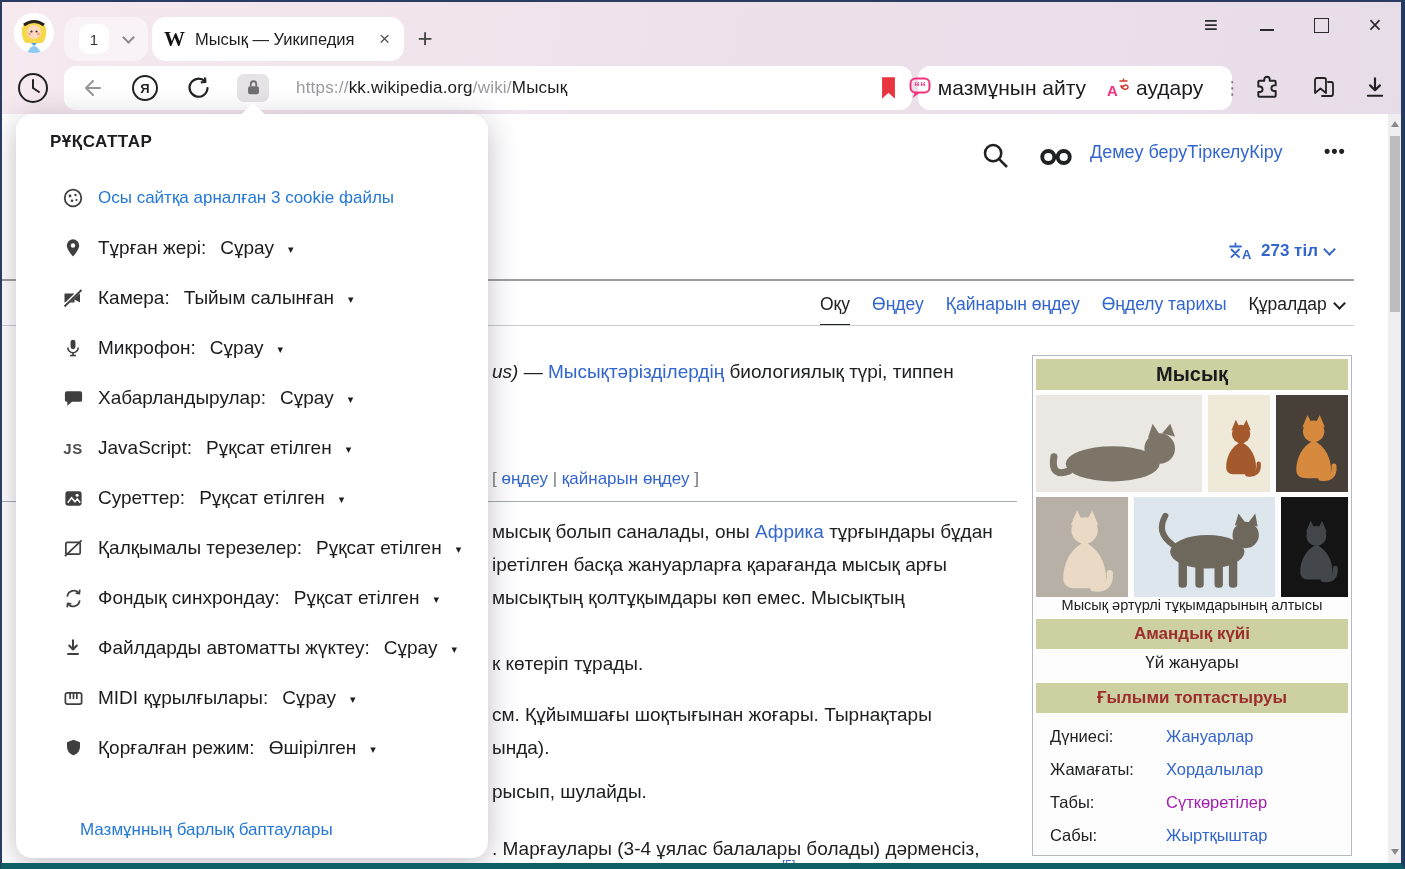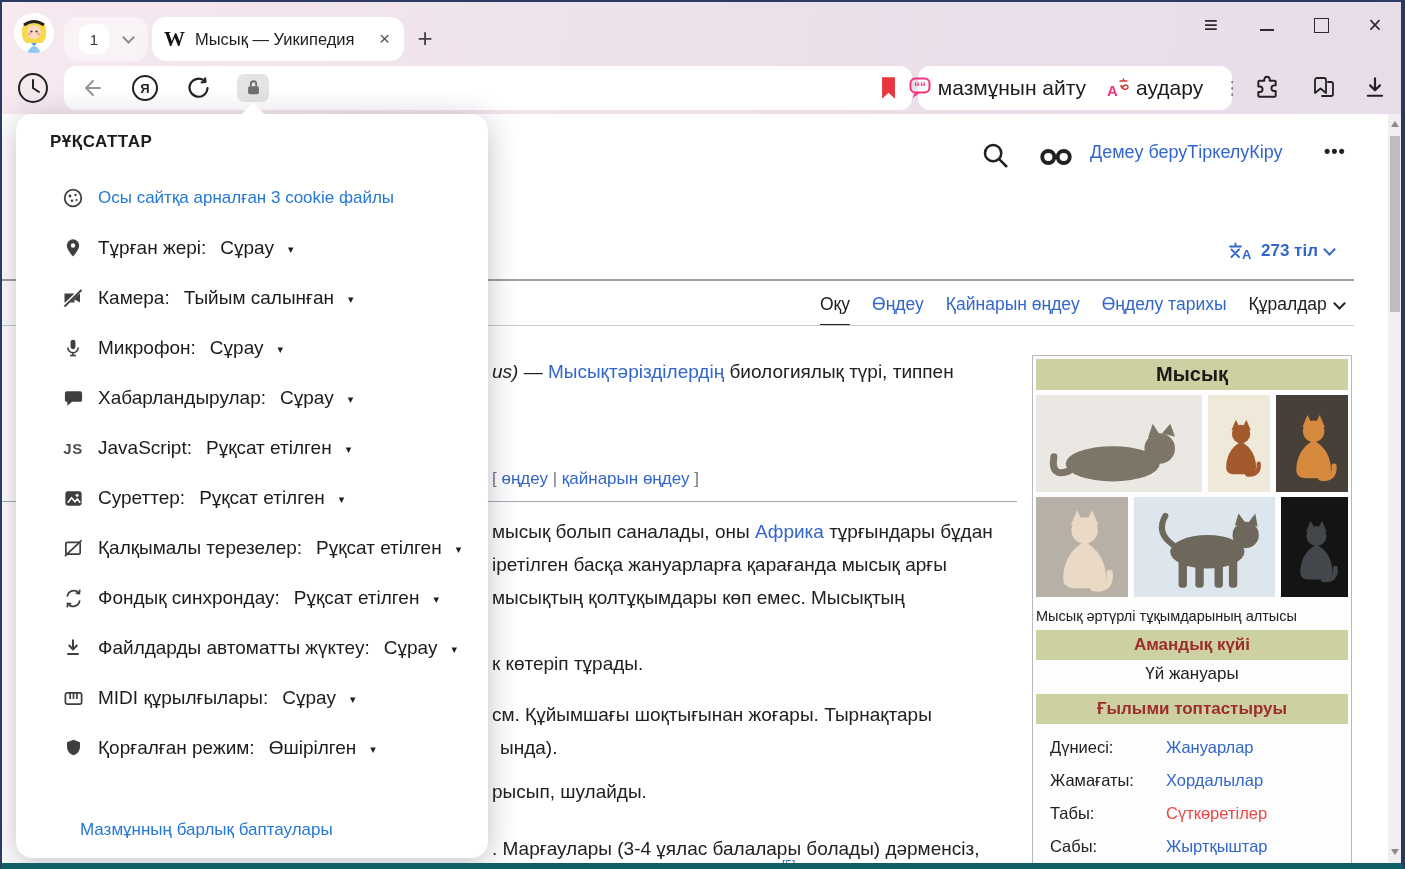--- a/index.html
+++ b/index.html
@@ -44,21 +44,21 @@
   .bar2{position:absolute;left:916px;top:64px;width:314px;height:44px;background:#fff;border-radius:12px;
     display:flex;align-items:center;justify-content:center;gap:10px;box-sizing:border-box;}
   .bar2 .lbl{font-size:21px;color:#1c1c1e;white-space:nowrap;}
   .vdiv{width:1px;height:22px;background:#e4e2e5;}
   .dots3{font-size:18px;color:#777;line-height:1;}
   .extbtn{position:absolute;top:70px;width:30px;height:30px;display:flex;align-items:center;justify-content:center;cursor:pointer;}
   
   .page{position:absolute;left:0;top:112px;width:1386px;height:749px;background:#fff;overflow:hidden;}
   .abs{position:absolute;}
   .wlink{color:#3366cc;text-decoration:none;cursor:pointer;}
-  .rlink{color:#ef4444;cursor:pointer;}
+  .rlink{color:#a21caf;cursor:pointer;}
   .hdr-links{left:1088px;top:28px;display:flex;font-size:18px;}
   .hdr-ellipsis{left:1322px;top:27px;font-size:18px;font-weight:bold;color:#202122;letter-spacing:1px;cursor:pointer;}
   .langrow{left:1226px;top:127px;display:flex;align-items:center;gap:7px;color:#3366cc;font-size:17px;font-weight:bold;cursor:pointer;}
   .hline1{left:0;top:165px;width:1352px;height:2px;background:#9e9e9e;}
   .tabsrow{left:818px;top:180px;display:flex;gap:22px;font-size:17.5px;align-items:flex-start;}
   .wtab{cursor:pointer;padding-bottom:9px;}
   .wtab.active{color:#202122;border-bottom:2.5px solid #202122;}
   .wtab.tools{color:#202122;display:flex;align-items:center;gap:8px;}
   .tabline{left:0;top:211px;width:1352px;height:1px;background:#c8ccd1;}
   .bodytext{font-size:19px;color:#202122;white-space:nowrap;}
@@ -75,21 +75,21 @@
   .ib-grid1{grid-template-columns:166px 62px 1fr;height:97px;}
   .ib-grid2{grid-template-columns:92px 141px 1fr;height:100px;}
   .cimg{overflow:hidden;display:flex;align-items:flex-end;justify-content:center;}
   .cimg svg{width:85%;height:88%;}
   .cimg1{background:#ebe8e3;color:#7d7668;}
   .cimg2{background:#efe9da;color:#a3592b;}
   .cimg3{background:#474039;color:#d78a3d;}
   .cimg4{background:#b7b0a6;color:#ead9c4;}
   .cimg5{background:#dde6ed;color:#6e675c;}
   .cimg6{background:#141414;color:#43474b;}
-  .ib-caption{text-align:left;font-size:14.5px;margin-top:11px;color:#202122;}
+  .ib-caption{text-align:center;font-size:14.5px;color:#202122;}
   .ib-status{text-align:center;padding:4px 0;font-size:17px;}
   .ib-rows{margin-top:7px;}
   .ib-row{display:flex;height:33px;align-items:center;}
   .ib-row .k{width:130px;padding-left:14px;box-sizing:border-box;}
   
   .sbar{position:absolute;left:1386px;top:112px;width:13px;height:749px;background:#f0eef0;}
   .sthumb{position:absolute;left:1.5px;top:22px;width:10px;height:176px;background:#bdbdbd;}
   .sarr{position:absolute;left:2.5px;width:0;height:0;border-left:4.5px solid transparent;border-right:4.5px solid transparent;}
   .sarr.up{top:7px;border-bottom:6px solid #8a8a8a;}
   .sarr.down{top:735px;border-top:6px solid #8a8a8a;}
@@ -202,20 +202,21 @@
       <svg width="24" height="24" viewBox="0 0 24 24">
         <path d="M19 5.5 a9 9 0 1 0 2.5 6.5" fill="none" stroke="#222" stroke-width="2.2" stroke-linecap="round"></path>
         <polyline points="19,1.5 19.4,6 14.8,6.4" fill="none" stroke="#222" stroke-width="2.2" stroke-linejoin="round"></polyline>
       </svg>
       <span class="lockbox">
         <svg width="15" height="18" viewBox="0 0 16 20">
           <rect x="2" y="8" width="12" height="9" rx="2" fill="#6f6f6f"></rect>
           <path d="M5 8 V5.5 a3 3 0 0 1 6 0 V8" fill="none" stroke="#6f6f6f" stroke-width="2"></path>
         </svg>
       </span>
+      <span class="url"><span class="dim">https://</span><span class="strong">kk.wikipedia.org</span><span class="dim">/wiki/</span><span class="strong">Мысық</span></span>
       <span class="bookmark">
         <svg width="15" height="22" viewBox="0 0 14 20">
           <path d="M1 0 h12 v20 l-6 -5.5 -6 5.5 z" fill="#e9353f"></path>
         </svg>
       </span>
     </div>
 
     <div class="bar2">
       <span style="display:flex;align-items:center;gap:7px;">
         <svg width="22" height="22" viewBox="0 0 22 22">
@@ -302,21 +303,21 @@
 
     <div class="abs editline"><span>[ </span><span class="wlink">өңдеу</span><span> | </span><span class="wlink">қайнарын өңдеу</span><span> ]</span></div>
 
     <div class="abs secline"></div>
 
     <div class="abs bodytext" style="left:490px;top:407px;"><span>мысық болып саналады, оны </span><span class="wlink">Африка</span><span> тұрғындары бұдан</span></div>
     <div class="abs bodytext" style="left:490px;top:440px;">іретілген басқа жануарларға қарағанда мысық арғы</div>
     <div class="abs bodytext" style="left:490px;top:473px;">мысықтың қолтұқымдары көп емес. Мысықтың</div>
     <div class="abs bodytext" style="left:490px;top:539px;">к көтеріп тұрады.</div>
     <div class="abs bodytext" style="left:490px;top:590px;">см. Құйымшағы шоқтығынан жоғары. Тырнақтары</div>
-    <div class="abs bodytext" style="left:490px;top:623px;margin-left:8px;">ында).</div>
+    <div class="abs bodytext" style="left:490px;top:623px;">ында).</div>
     <div class="abs bodytext" style="left:490px;top:667px;">рысып, шулайды.</div>
     <div class="abs bodytext" style="left:490px;top:724px;">. Марғаулары (3-4 ұялас балалары болады) дәрменсіз,</div>
     <div class="abs bodytext" style="left:780px;top:744px;"><sup class="ref">[5]</sup></div>
 
     <div class="abs infobox">
       <div class="ib-hdr ib-title">Мысық</div>
 
       <div class="ib-grid1">
         <div class="cimg cimg1">
             <svg viewBox="0 0 120 60">

